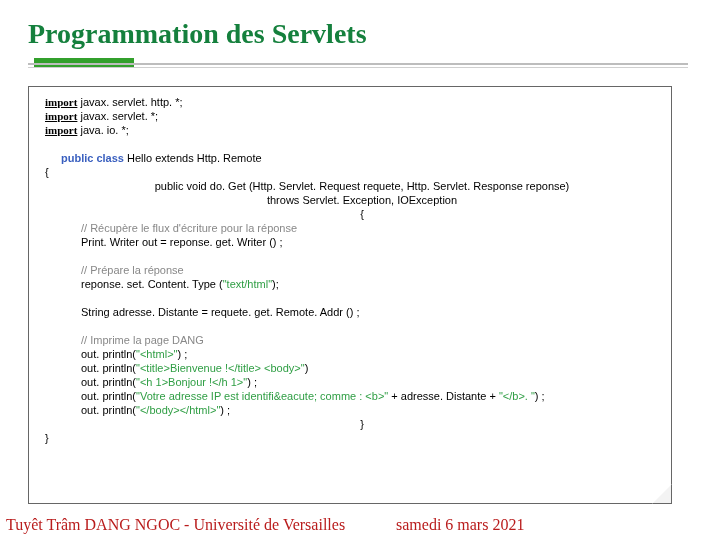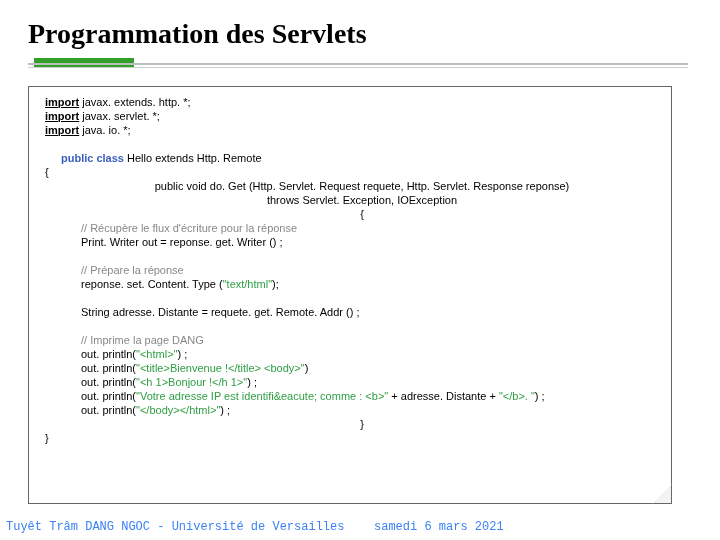--- a/index.html
+++ b/index.html
@@ -16,21 +16,21 @@
     position: relative;
     width: 720px;
     height: 540px;
     box-sizing: border-box;
     padding: 18px 24px 18px 28px;
   }
   .title {
     font-family: "Times New Roman", Times, serif;
     font-size: 28px;
     font-weight: bold;
-    color: #000000;
+    color: #15803d;
     margin: 0 0 8px 0;
   }
   .rule-group {
     height: 14px;
     position: relative;
     margin-bottom: 14px;
   }
   .rule-green {
     position: absolute;
     left: 6px;
@@ -90,58 +90,58 @@
     bottom: 0;
     width: 20px;
     height: 20px;
     box-sizing: border-box;
     border-right: 1px solid #666;
     border-bottom: 1px solid #666;
     clip-path: polygon(0 100%, 100% 0, 100% 100%);
     background: linear-gradient(135deg, transparent 48%, #666 49%, #666 51%, #f3f3f3 52%);
   }
   .kw { font-weight: normal; }
-  .dir { font-weight: bold; text-decoration: underline; }
+  .dir { font-weight: bold; text-decoration: underline; font-family: Liberation Serif, serif; }
   .blue { color: #395fbf; font-weight: bold; margin-left: 16px; }
   .cm { color: #888; }
   .lit { color: #2f9e44; }
   .code-line { white-space: pre; }
   .ind1 { padding-left: 18px; text-align: center; }
   .ind2 { padding-left: 36px; }
   .footer {
     position: absolute;
     left: 6px;
     bottom: 6px;
     width: 708px;
-    font-family: Liberation Mono, monospace;
-    font-size: 12px;
-    color: #3b82f6;
+    font-family: Liberation Serif, serif;
+    font-size: 16px;
+    color: #b91c1c;
   }
   .footer .date {
     position: absolute;
-    left: 368px;
+    left: 390px;
     bottom: 0;
   }
   .blank { height: 14px; }
 </style>
 </head>
 <body>
 
 <div class="slide">
   <h1 class="title">Programmation des Servlets</h1>
 
   <div class="rule-group">
     <div class="rule-green"></div>
     <div class="rule-gray"></div>
     <div class="rule-gray2"></div>
   </div>
 
   <div class="code-panel">
 
-    <div class="code-line"><span class="dir">import</span><span> javax. extends. http. *;</span></div>
+    <div class="code-line"><span class="dir">import</span><span> javax. servlet. http. *;</span></div>
     <div class="code-line"><span class="dir">import</span><span> javax. servlet. *;</span></div>
     <div class="code-line"><span class="dir">import</span><span> java. io. *;</span></div>
 
     <div class="blank"></div>
 
     <div class="code-line"><span class="blue">public class</span><span> Hello </span><span class="kw">extends</span><span class="kw"> Http. Remote</span></div>
     <div class="code-line">{</div>
 
     <div class="code-line ind1"><span class="kw">public void</span><span class="kw"> do. Get (Http. Servlet. Request requete, Http. Servlet. Response reponse)</span></div>
     <div class="code-line ind1"><span class="kw">throws</span><span class="kw"> Servlet. Exception, IOException</span></div>

